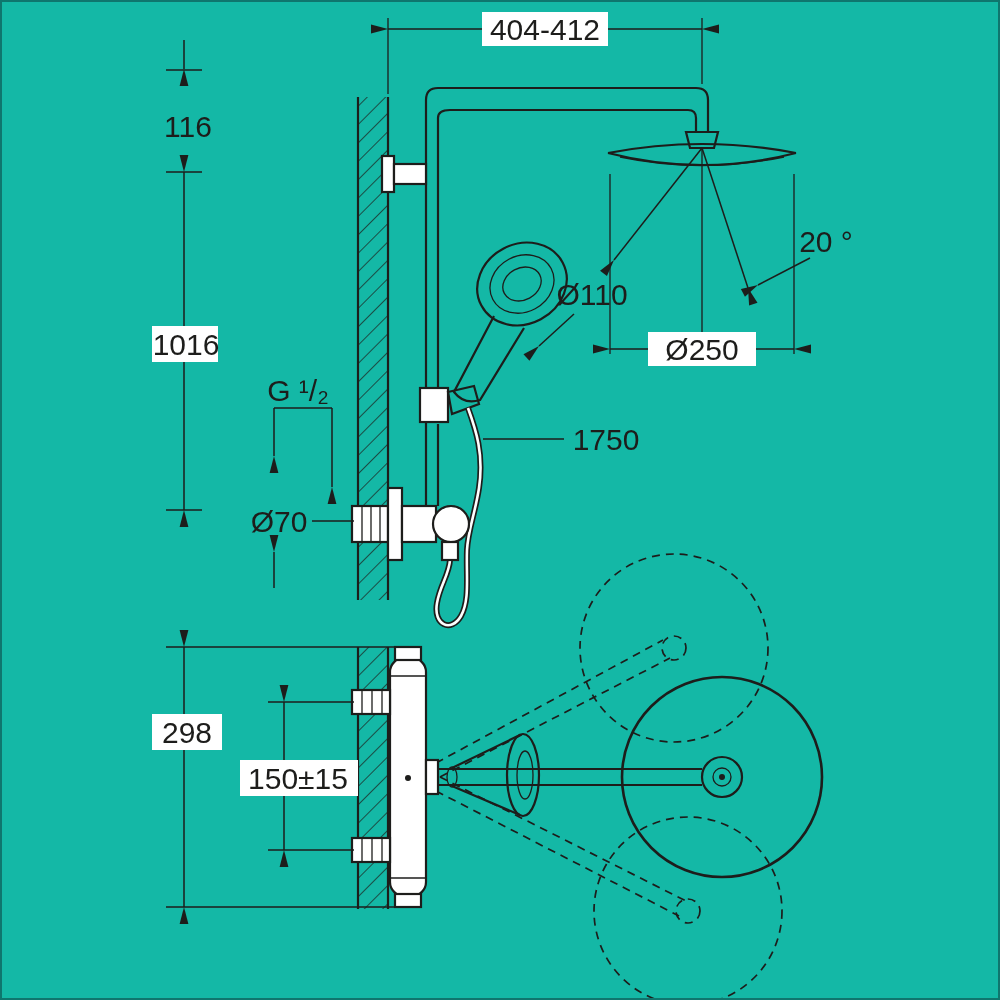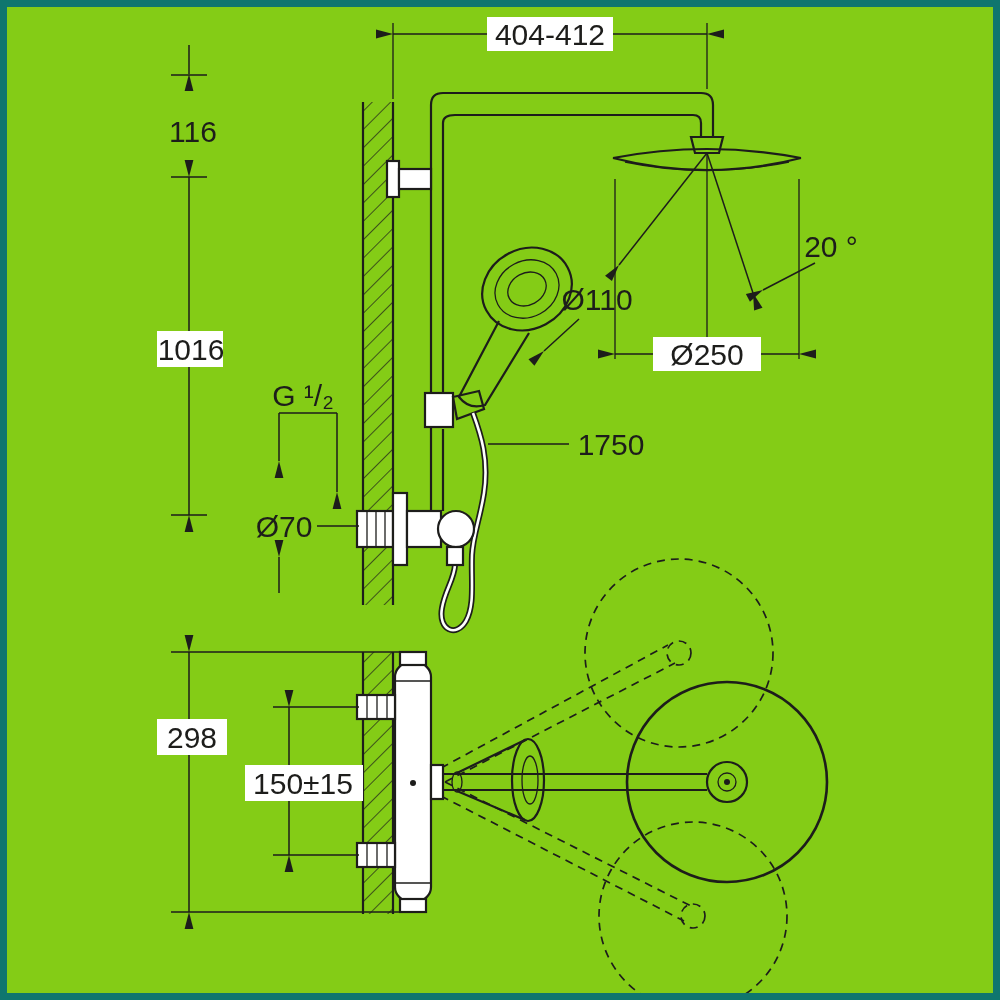--- a/index.html
+++ b/index.html
@@ -1,18 +1,18 @@
 <!DOCTYPE html>
 <html><head>
 <meta charset="utf-8">
 <style>
   html,body{margin:0;padding:0;background:#fff;}
   .frame{
-    width:1000px;height:1000px;background:#84cc16;
-    border:7px solid #0f766e;box-sizing:border-box;
+    width:1000px;height:1000px;background:#14b8a6;
+    border:2px solid #0f766e;box-sizing:border-box;
     font-family:"Liberation Sans",sans-serif;position:relative;overflow:hidden;
   }
   svg{display:block;}
   text{
     font-family:"Liberation Sans","DejaVu Sans",sans-serif;
     font-size:30px;fill:#1d1d1b;
   }
   .dimline{stroke:#1d1d1b;stroke-width:1.5;fill:none;}
   .extline{stroke:#1d1d1b;stroke-width:1.3;fill:none;}
   .draw{stroke:#1d1d1b;stroke-width:2.2;fill:none;}

